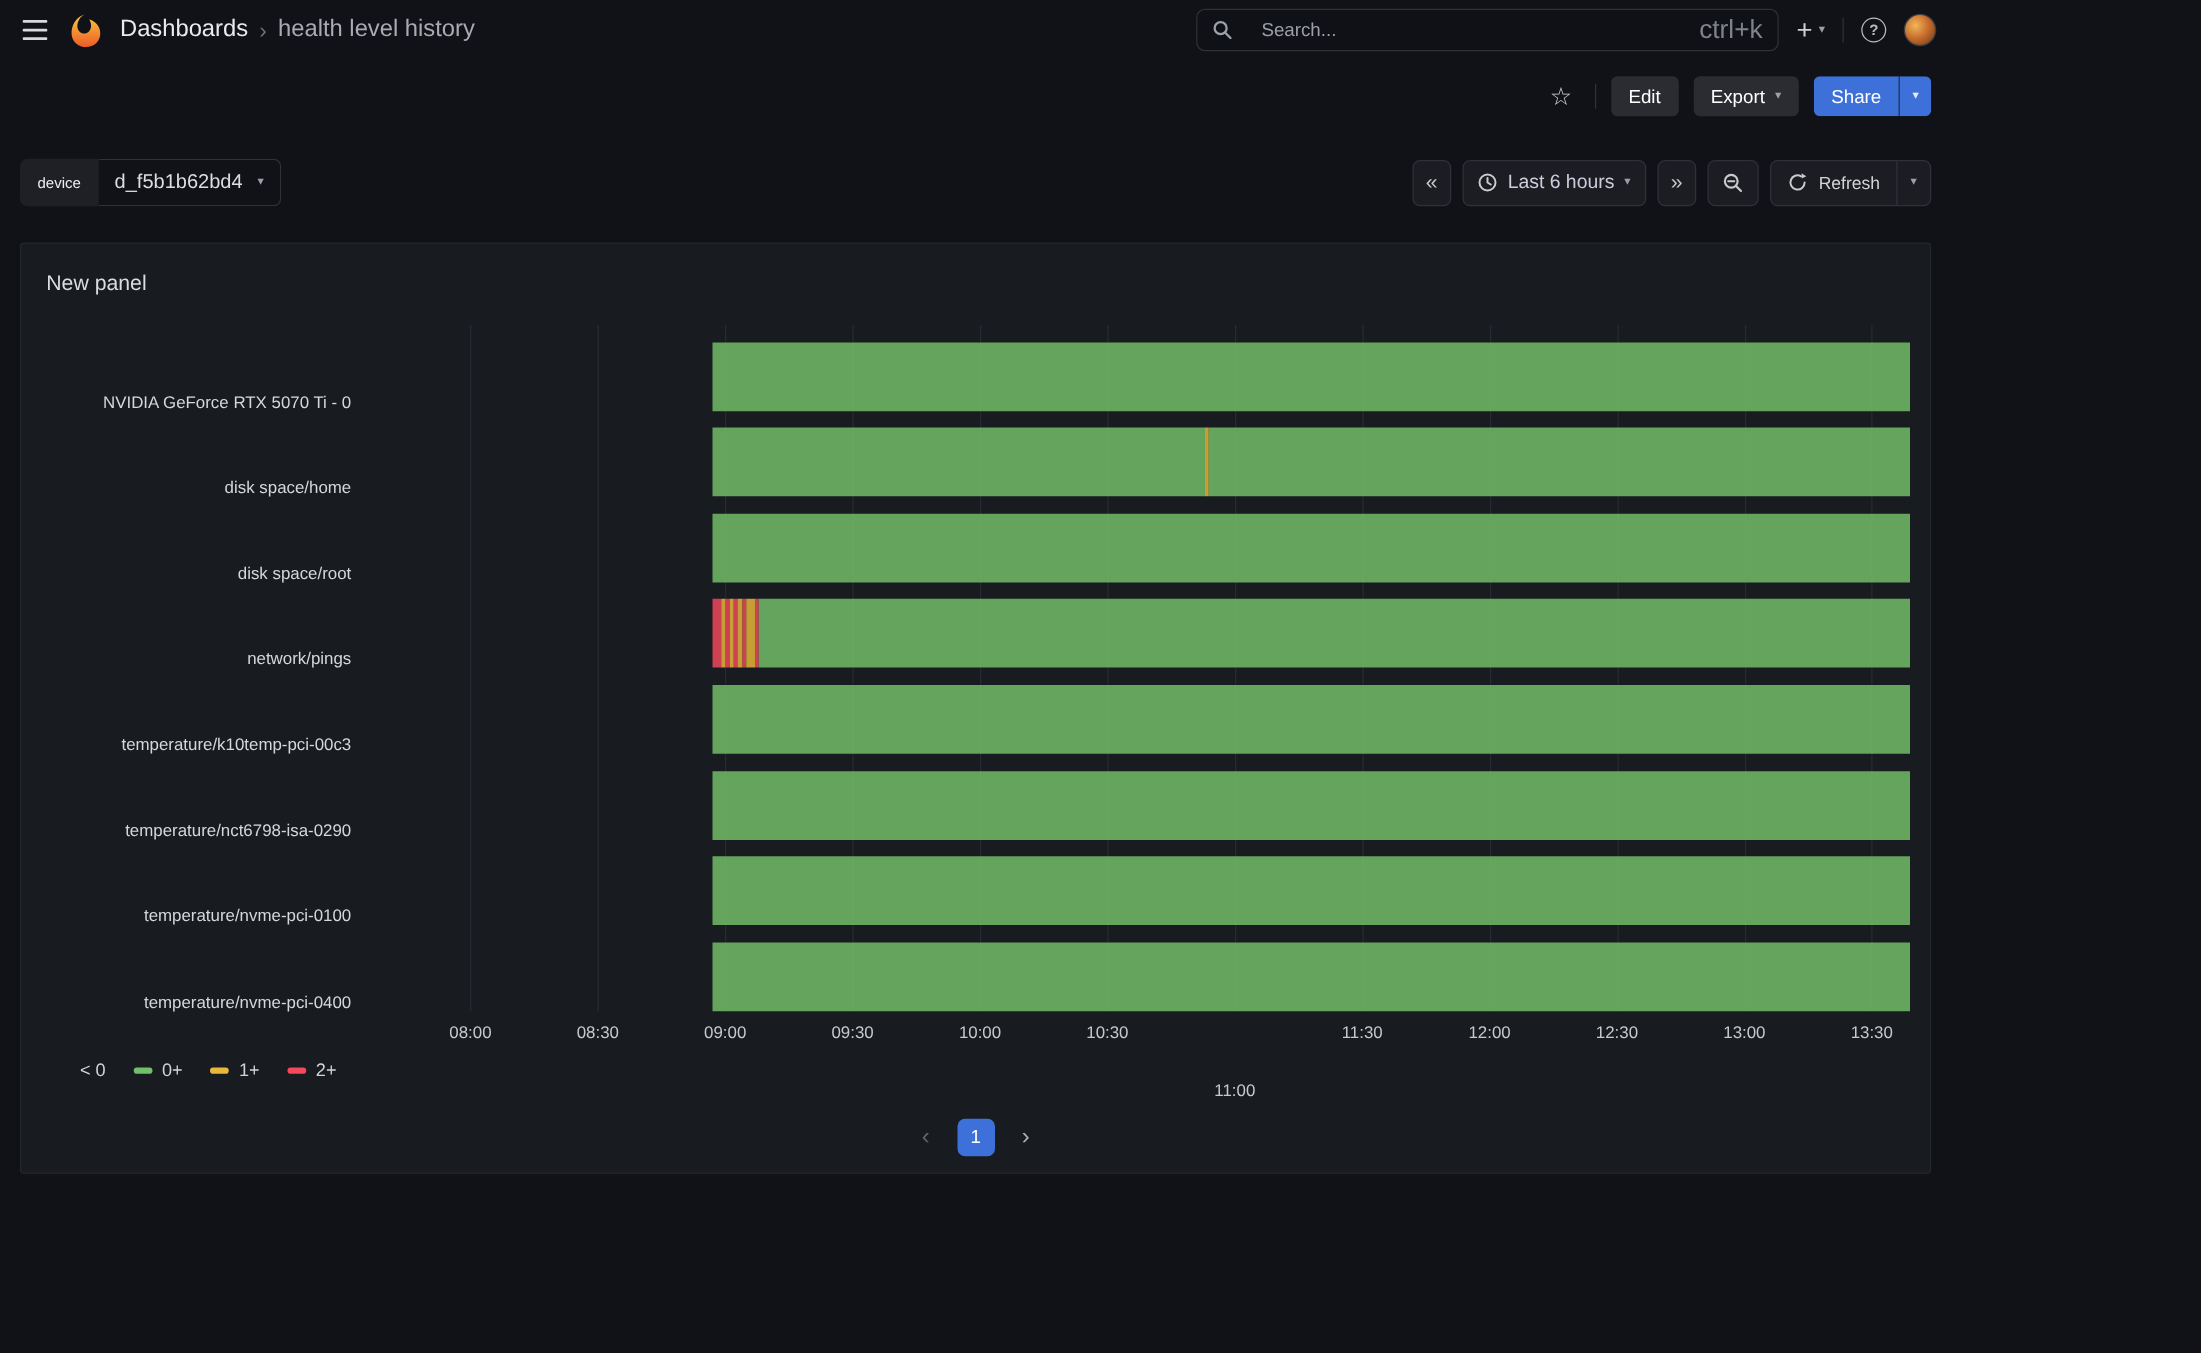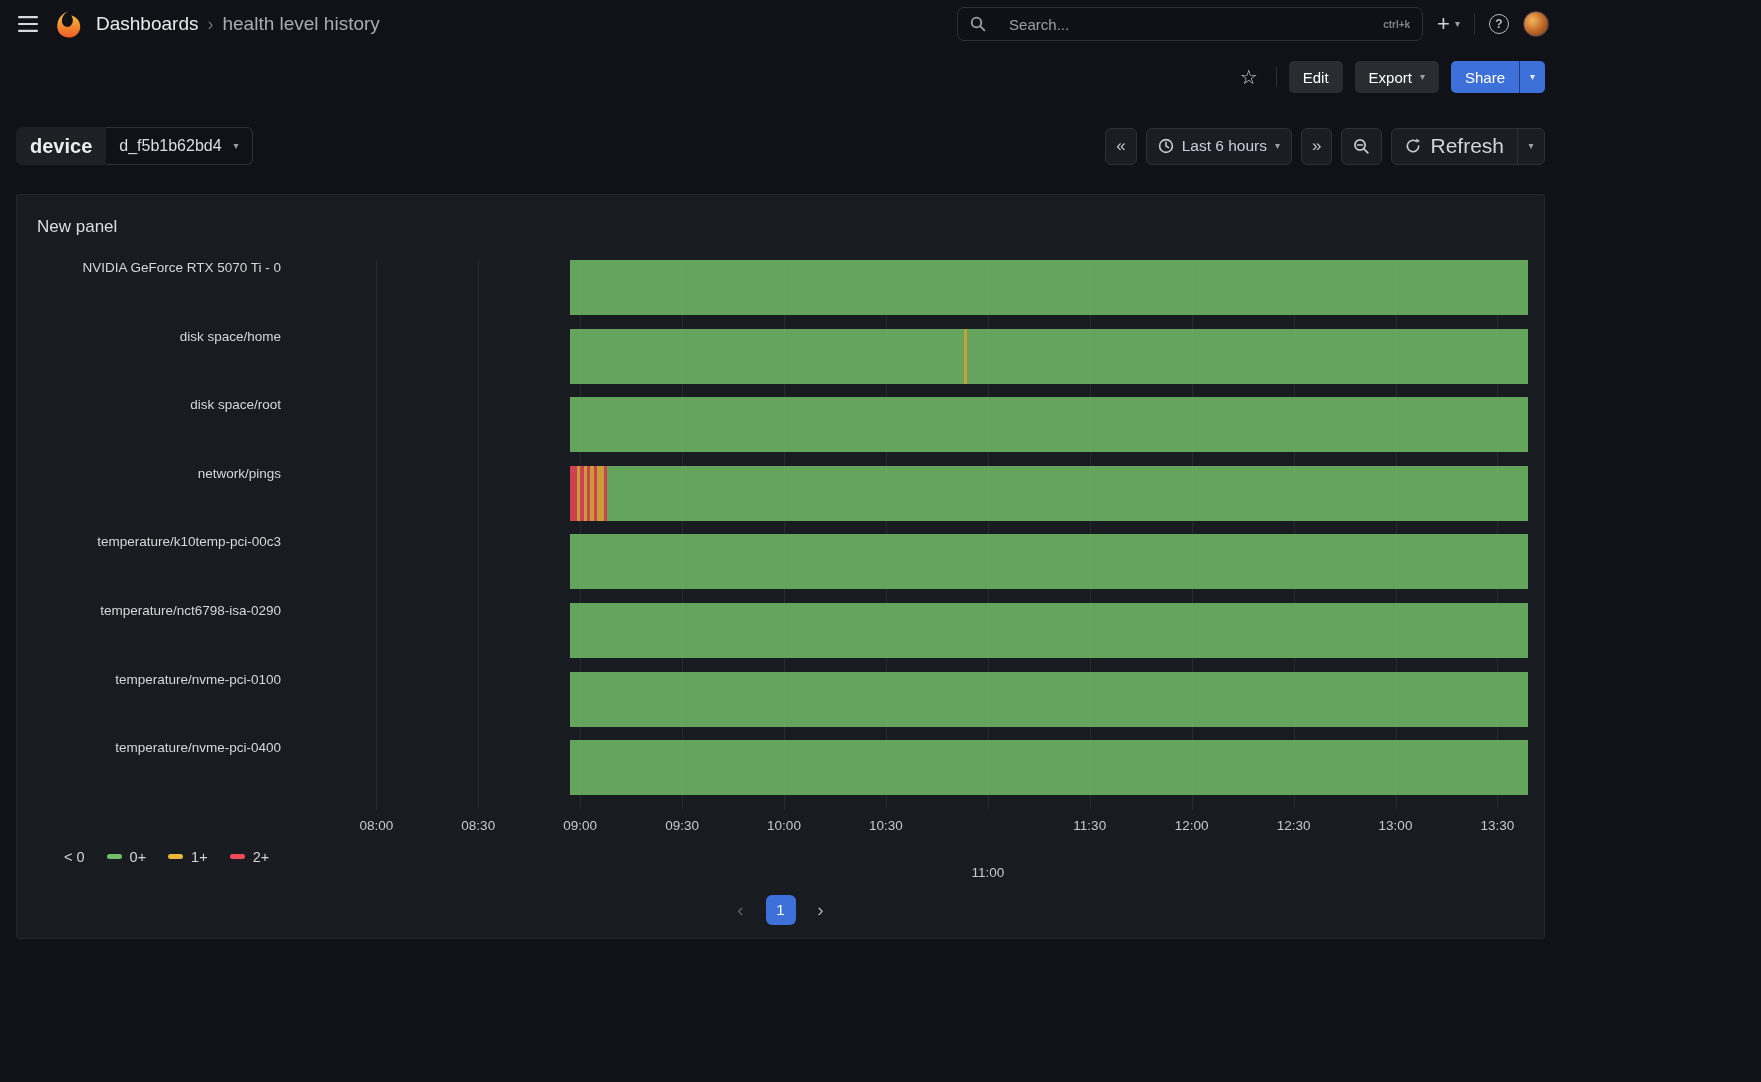--- a/index.html
+++ b/index.html
@@ -27,21 +27,21 @@
   .nav-right { margin-left:auto; display:flex; align-items:center; gap:14px; }
   .search-box {
     width:466px; height:34px; border:1px solid #2c3235; border-radius:7px;
     background:#0f1116; display:flex; align-items:center; padding:0 12px; gap:23px;
   }
   .search-input {
     flex:1; background:transparent; border:none; outline:none;
     color:#d0d1d6; font-size:15px; font-family:"Liberation Sans", sans-serif;
   }
   .search-input::placeholder { color:#9aa0a6; }
-  .search-shortcut { color:#7e838a; font-size:10px;font-weight:bold; }
+  .search-shortcut { color:#7e838a; font-size:21px; }
   .plus-group { display:flex; align-items:center; gap:5px; cursor:pointer; }
   .plus-glyph { font-size:22px; color:#cfd0d5; line-height:1; }
   .caret { font-size:10px; color:#9aa0a6; line-height:1; }
   .v-divider { width:1px; height:20px; background:#2c3235; }
   .help-circle {
     width:20px; height:20px; border:1.7px solid #b9bbc0; border-radius:50%;
     display:flex; align-items:center; justify-content:center;
     font-size:12px; font-weight:bold; color:#b9bbc0; cursor:pointer;
   }
   .avatar {
@@ -75,62 +75,62 @@
   }
   .split .caret-seg .caret { color:#e8ecf5; }
 
   
   .controls-row {
     display:flex; justify-content:space-between; align-items:center;
     padding:21px 16px 0;
   }
   .var-group { display:flex; height:38px; cursor:pointer; }
   .var-label {
-    background:#1e2026; color:#eceded; font-weight:700; font-size:20px;
+    background:#1e2026; color:#eceded; font-weight:400; font-size:12px;
     display:flex; align-items:center; padding:0 13px; border-radius:6px 0 0 6px;
     border:1px solid #1e2026;
   }
   .var-value {
     border:1px solid #2c3235; border-left:none; border-radius:0 6px 6px 0;
     display:flex; align-items:center; gap:12px; padding:0 13px;
     color:#dcdde2; font-size:16px; background:transparent;
   }
   .time-controls { display:flex; align-items:center; gap:9px; }
   .tc-btn {
     height:37px; border:1px solid #2e3138; border-radius:6px; cursor:pointer;
     background:#1b1d23; color:#ccccdc; font-size:15.5px;
     display:flex; align-items:center; gap:8px; padding:0 11px;
     font-family:"Liberation Sans", sans-serif;
   }
   .tc-btn.narrow { padding:0 10px; font-size:17px; color:#c5c6cb; }
   .refresh-split { display:flex; height:37px; border:1px solid #2e3138; border-radius:6px; overflow:hidden; background:#1b1d23; }
   .refresh-split .main {
     display:flex; align-items:center; gap:9px; padding:0 13px; cursor:pointer;
-    background:transparent; border:none; color:#d3d4d9; font-size:21px;
+    background:transparent; border:none; color:#d3d4d9; font-size:14px;
     font-family:"Liberation Sans", sans-serif;
   }
   .refresh-split .caret-seg {
     width:27px; display:flex; align-items:center; justify-content:center;
     border:none; border-left:1px solid #2e3138; background:transparent; cursor:pointer;
   }
 
   
   .panel {
     margin:29px 16px 0; width:1529px; height:745px;
     background:#181b1f; border:1px solid #25272c; border-radius:3px;
     padding:0 16px;
   }
   .panel-title {
     padding:22px 4px 0; font-size:17px; font-weight:500; color:#dcdde2;
     height:46px;
   }
   .chart { position:relative; margin-top:19px; }
   .chart-grid { position:absolute; left:272px; right:0; top:0; height:549px; pointer-events:none; }
   .gridline { position:absolute; top:0; bottom:0; width:1px; background:rgba(204,204,220,0.09); }
-  .trow { display:flex; align-items:flex-start; height:68.6px; position:relative; }
+  .trow { display:flex; align-items:flex-end; height:68.6px; position:relative; }
   .trow-label {
     width:272px; padding-right:24px; text-align:right;
     font-size:13.5px; color:#d6d7db; white-space:nowrap;
   }
   .trow-track { position:relative; flex:1; height:55px; }
   .seg { position:absolute; top:0; bottom:0; opacity:0.84; }
   .x-axis { position:relative; margin-left:272px; height:30px; }
   .tick {
     position:absolute; top:9px; transform:translateX(-50%);
     font-size:13.5px; color:#c8c9ce; white-space:nowrap;

